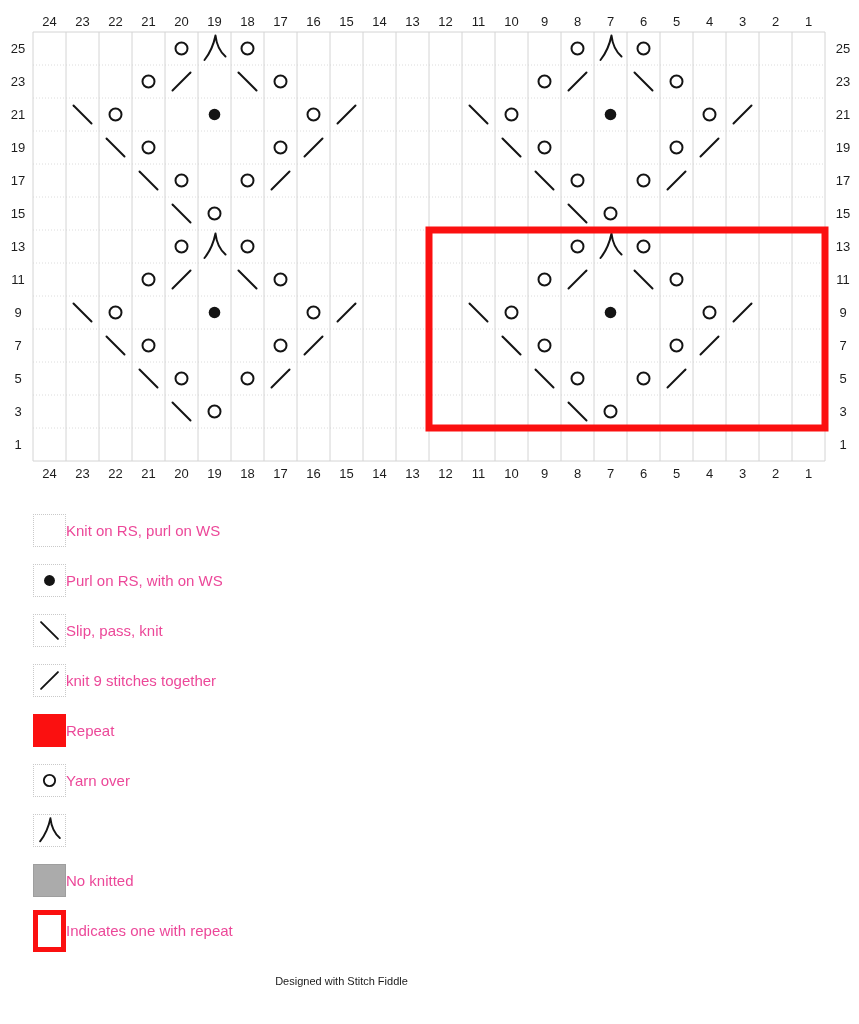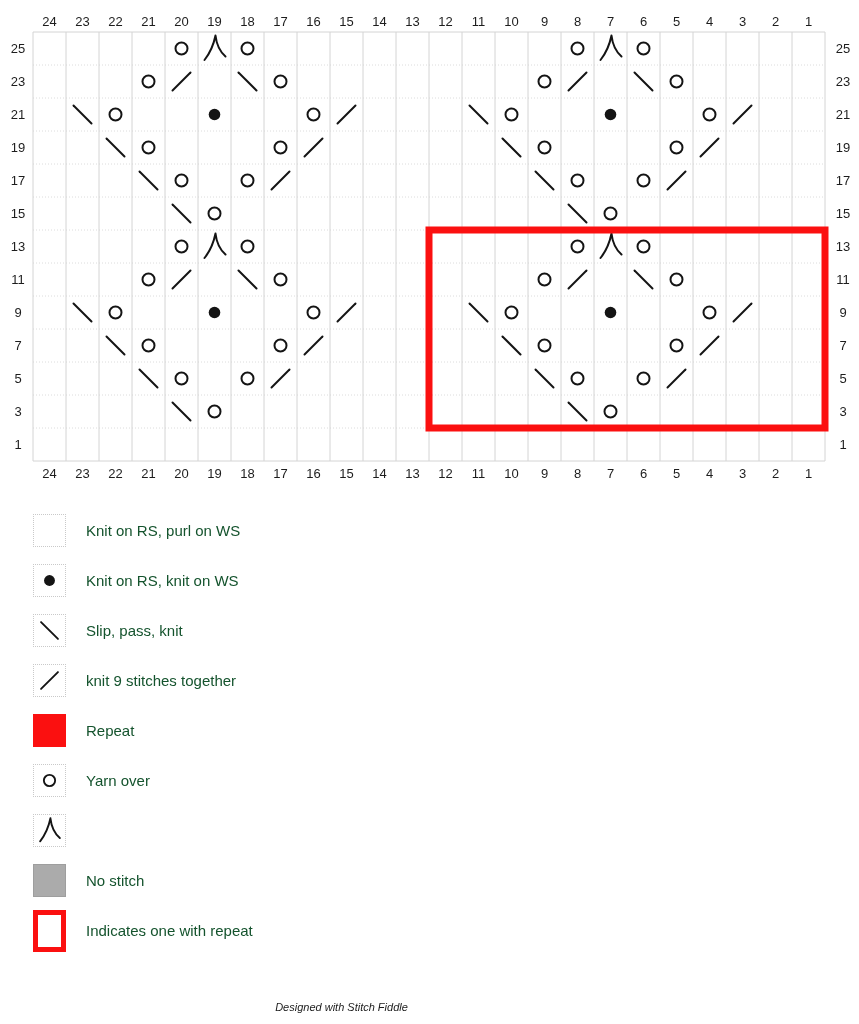--- a/index.html
+++ b/index.html
@@ -45,35 +45,34 @@
   .swatch.no-stitch {
     background: var(--no-stitch-gray, #ababab);
     border: 1px solid #9e9e9e;
   }
   .swatch.repeat-outline {
     width: 33px; height: 42px;
     border: 5px solid var(--repeat-red, #fb1010);
     background: #fff;
   }
   .legend-label {
-    margin-left: 20px;
+    margin-left: 0;
     font-size: 15px;
-    color: #14532d;
+    color: #ec4899;
     white-space: nowrap;
     text-align: center;
   }
 
   
   .footer {
-    margin-top: 52px;
+    margin-top: 26px;
     text-align: center;
     font-size: 11px;
     color: #1a1a1a;
     line-height: 1.6;
-    font-style: italic;
   }
 </style>
 </head>
 <body>
 
 <div class="page">
 
   <svg id="chart" width="859" height="494" viewBox="0 0 859 494">
       <g>
         <rect x="33" y="32" width="792" height="429" fill="#ffffff"></rect>
@@ -297,21 +296,21 @@
   </div>
 
   <div class="legend-item">
     <div class="swatch-wrap">
       <div class="swatch">
             <svg viewBox="0 0 33 33">
               <circle cx="16.5" cy="16.5" r="5.8" fill="#141414"></circle>
             </svg>
           </div>
     </div>
-    <div class="legend-label">Knit on RS, knit on WS</div>
+    <div class="legend-label">Purl on RS, with on WS</div>
   </div>
 
   <div class="legend-item">
     <div class="swatch-wrap">
       <div class="swatch">
             <svg viewBox="0 0 33 33">
               <line x1="7.5" y1="7.5" x2="25.5" y2="25.5" stroke="#141414" stroke-width="2" fill="none" stroke-linecap="round"></line>
             </svg>
           </div>
     </div>
@@ -354,21 +353,21 @@
               <path d="M17.5,3.5 Q14.5,18 6.5,28 M17.5,3.5 Q19,17 27.5,24.5" stroke="#141414" stroke-width="2" fill="none" stroke-linecap="round"></path>
             </svg>
           </div>
     </div>
   </div>
 
   <div class="legend-item">
     <div class="swatch-wrap">
       <div class="swatch no-stitch"></div>
     </div>
-    <div class="legend-label">No stitch</div>
+    <div class="legend-label">No knitted</div>
   </div>
 
   <div class="legend-item">
     <div class="swatch-wrap">
       <div class="swatch repeat-outline"></div>
     </div>
     <div class="legend-label">Indicates one with repeat</div>
   </div>
 </div>
 

